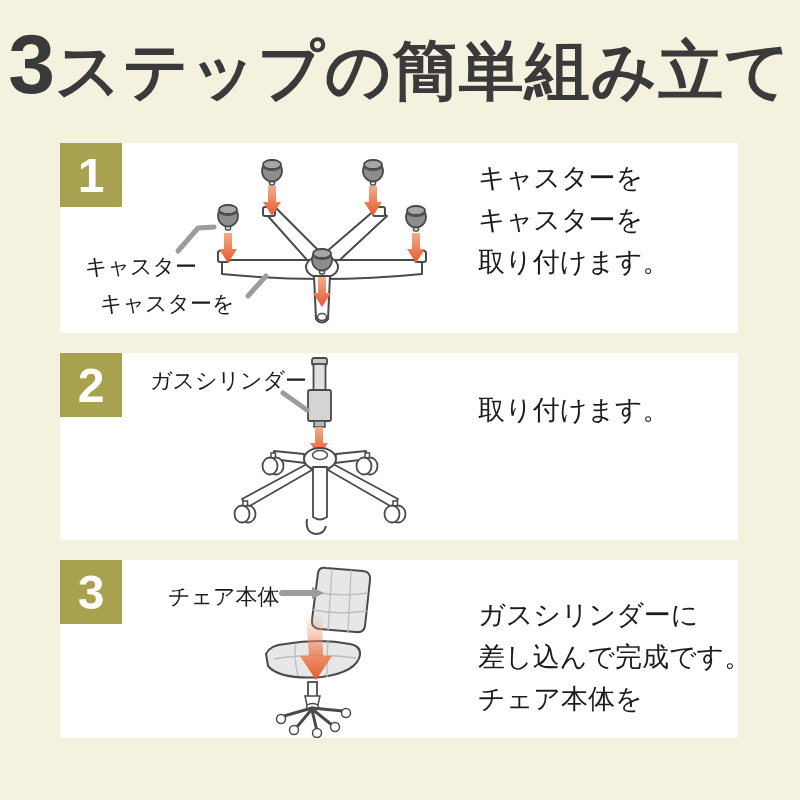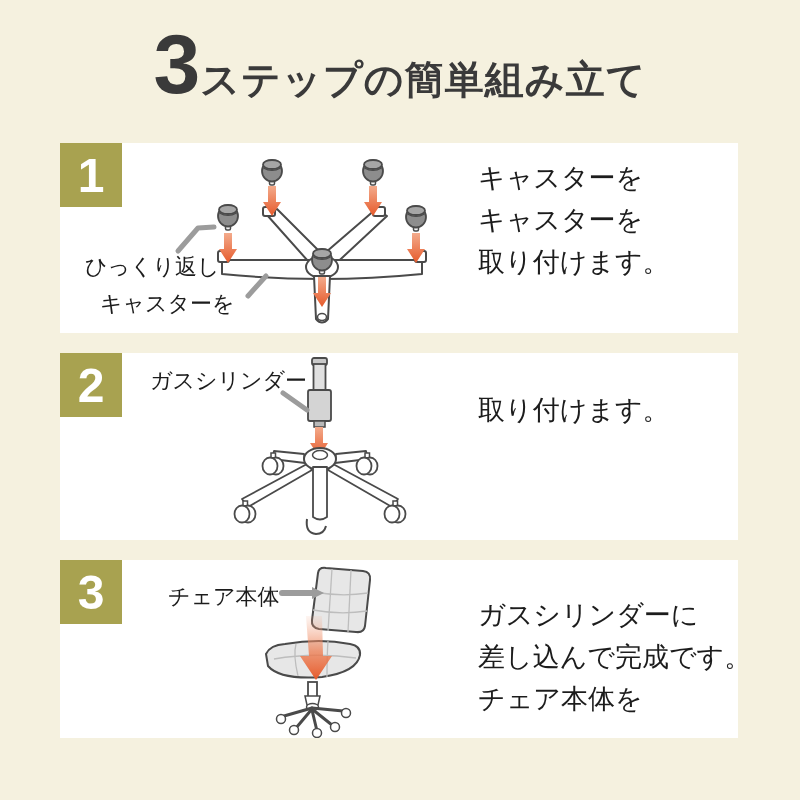--- a/index.html
+++ b/index.html
@@ -6,21 +6,21 @@
   body{
     width:800px;height:800px;position:relative;overflow:hidden;
     background:#f5f1df;
     font-family:"Liberation Sans","DejaVu Sans",sans-serif;
   }
   .title{
     position:absolute;top:22px;left:0;width:800px;text-align:center;
     color:#3a3a3a;font-weight:bold;white-space:nowrap;
   }
   .t-big{font-size:84px;line-height:1;vertical-align:baseline;}
-  .t-rest{font-size:39px;line-height:1;letter-spacing:1px;vertical-align:baseline;}
+  .t-rest{font-size:65px;line-height:1;letter-spacing:1px;vertical-align:baseline;}
   .card{
     position:absolute;left:60px;width:678px;background:#ffffff;
   }
   #card1{top:143px;height:190px}
   #card2{top:353px;height:187px}
   #card3{top:560px;height:178px}
   .badge{
     position:absolute;left:0;top:0;width:62px;height:64px;
     background:#a8a250;color:#ffffff;
     font-size:48px;font-weight:bold;
@@ -99,21 +99,21 @@
 
     <use href="#casterGray" x="200" y="12"></use>
     <use href="#casterGray" x="301" y="12"></use>
     <use href="#casterGray" x="156" y="57"></use>
     <use href="#casterGray" x="344" y="58"></use>
 
     <polyline points="118,108 138,85 154,84" fill="none" stroke="#9c9c9c" stroke-width="5" stroke-linecap="round" stroke-linejoin="round"></polyline>
     <polyline points="188,153 206,133" fill="none" stroke="#9c9c9c" stroke-width="5" stroke-linecap="round"></polyline>
   </svg>
 
-  <div class="part-label" style="left:25px;top:109px">ひっくり返し</div>
+  <div class="part-label" style="left:25px;top:109px">キャスター</div>
   <div class="part-label" style="left:40px;top:146px">キャスターを</div>
 
   <div class="desc">
     <div>キャスターを</div>
     <div>キャスターを</div>
     <div>取り付けます。</div>
   </div>
 </div>
 
 <div class="card" id="card2">

